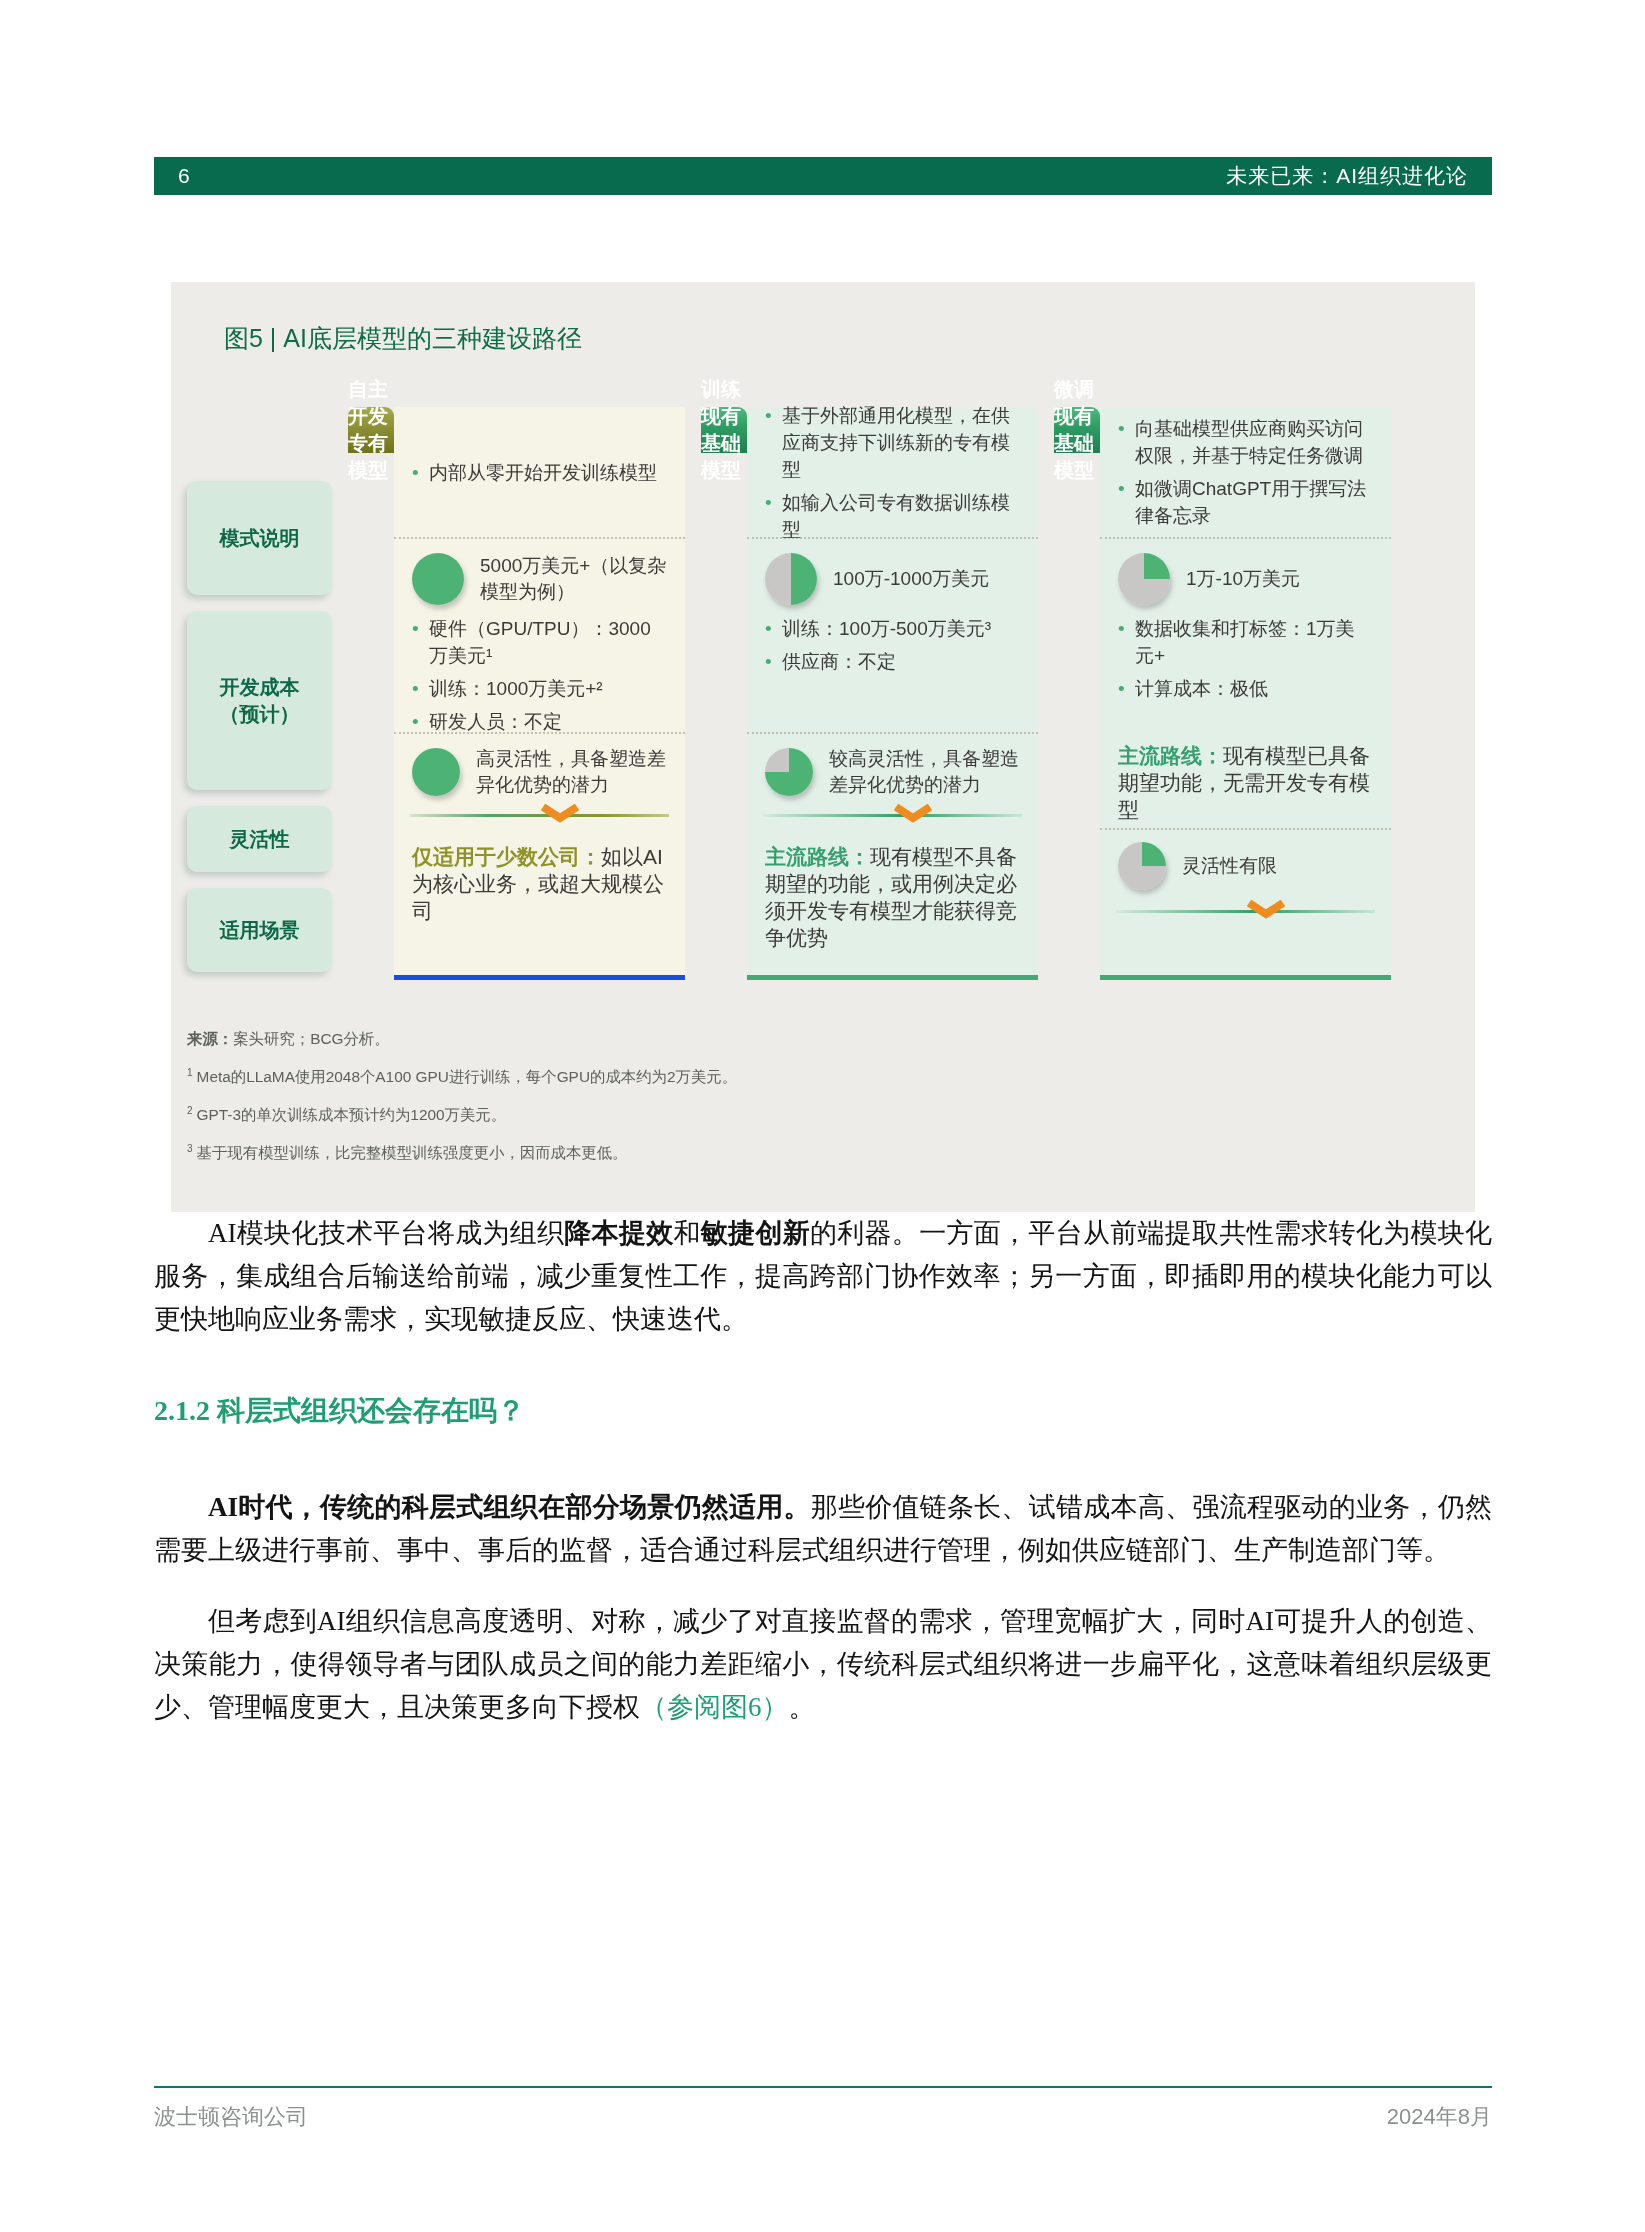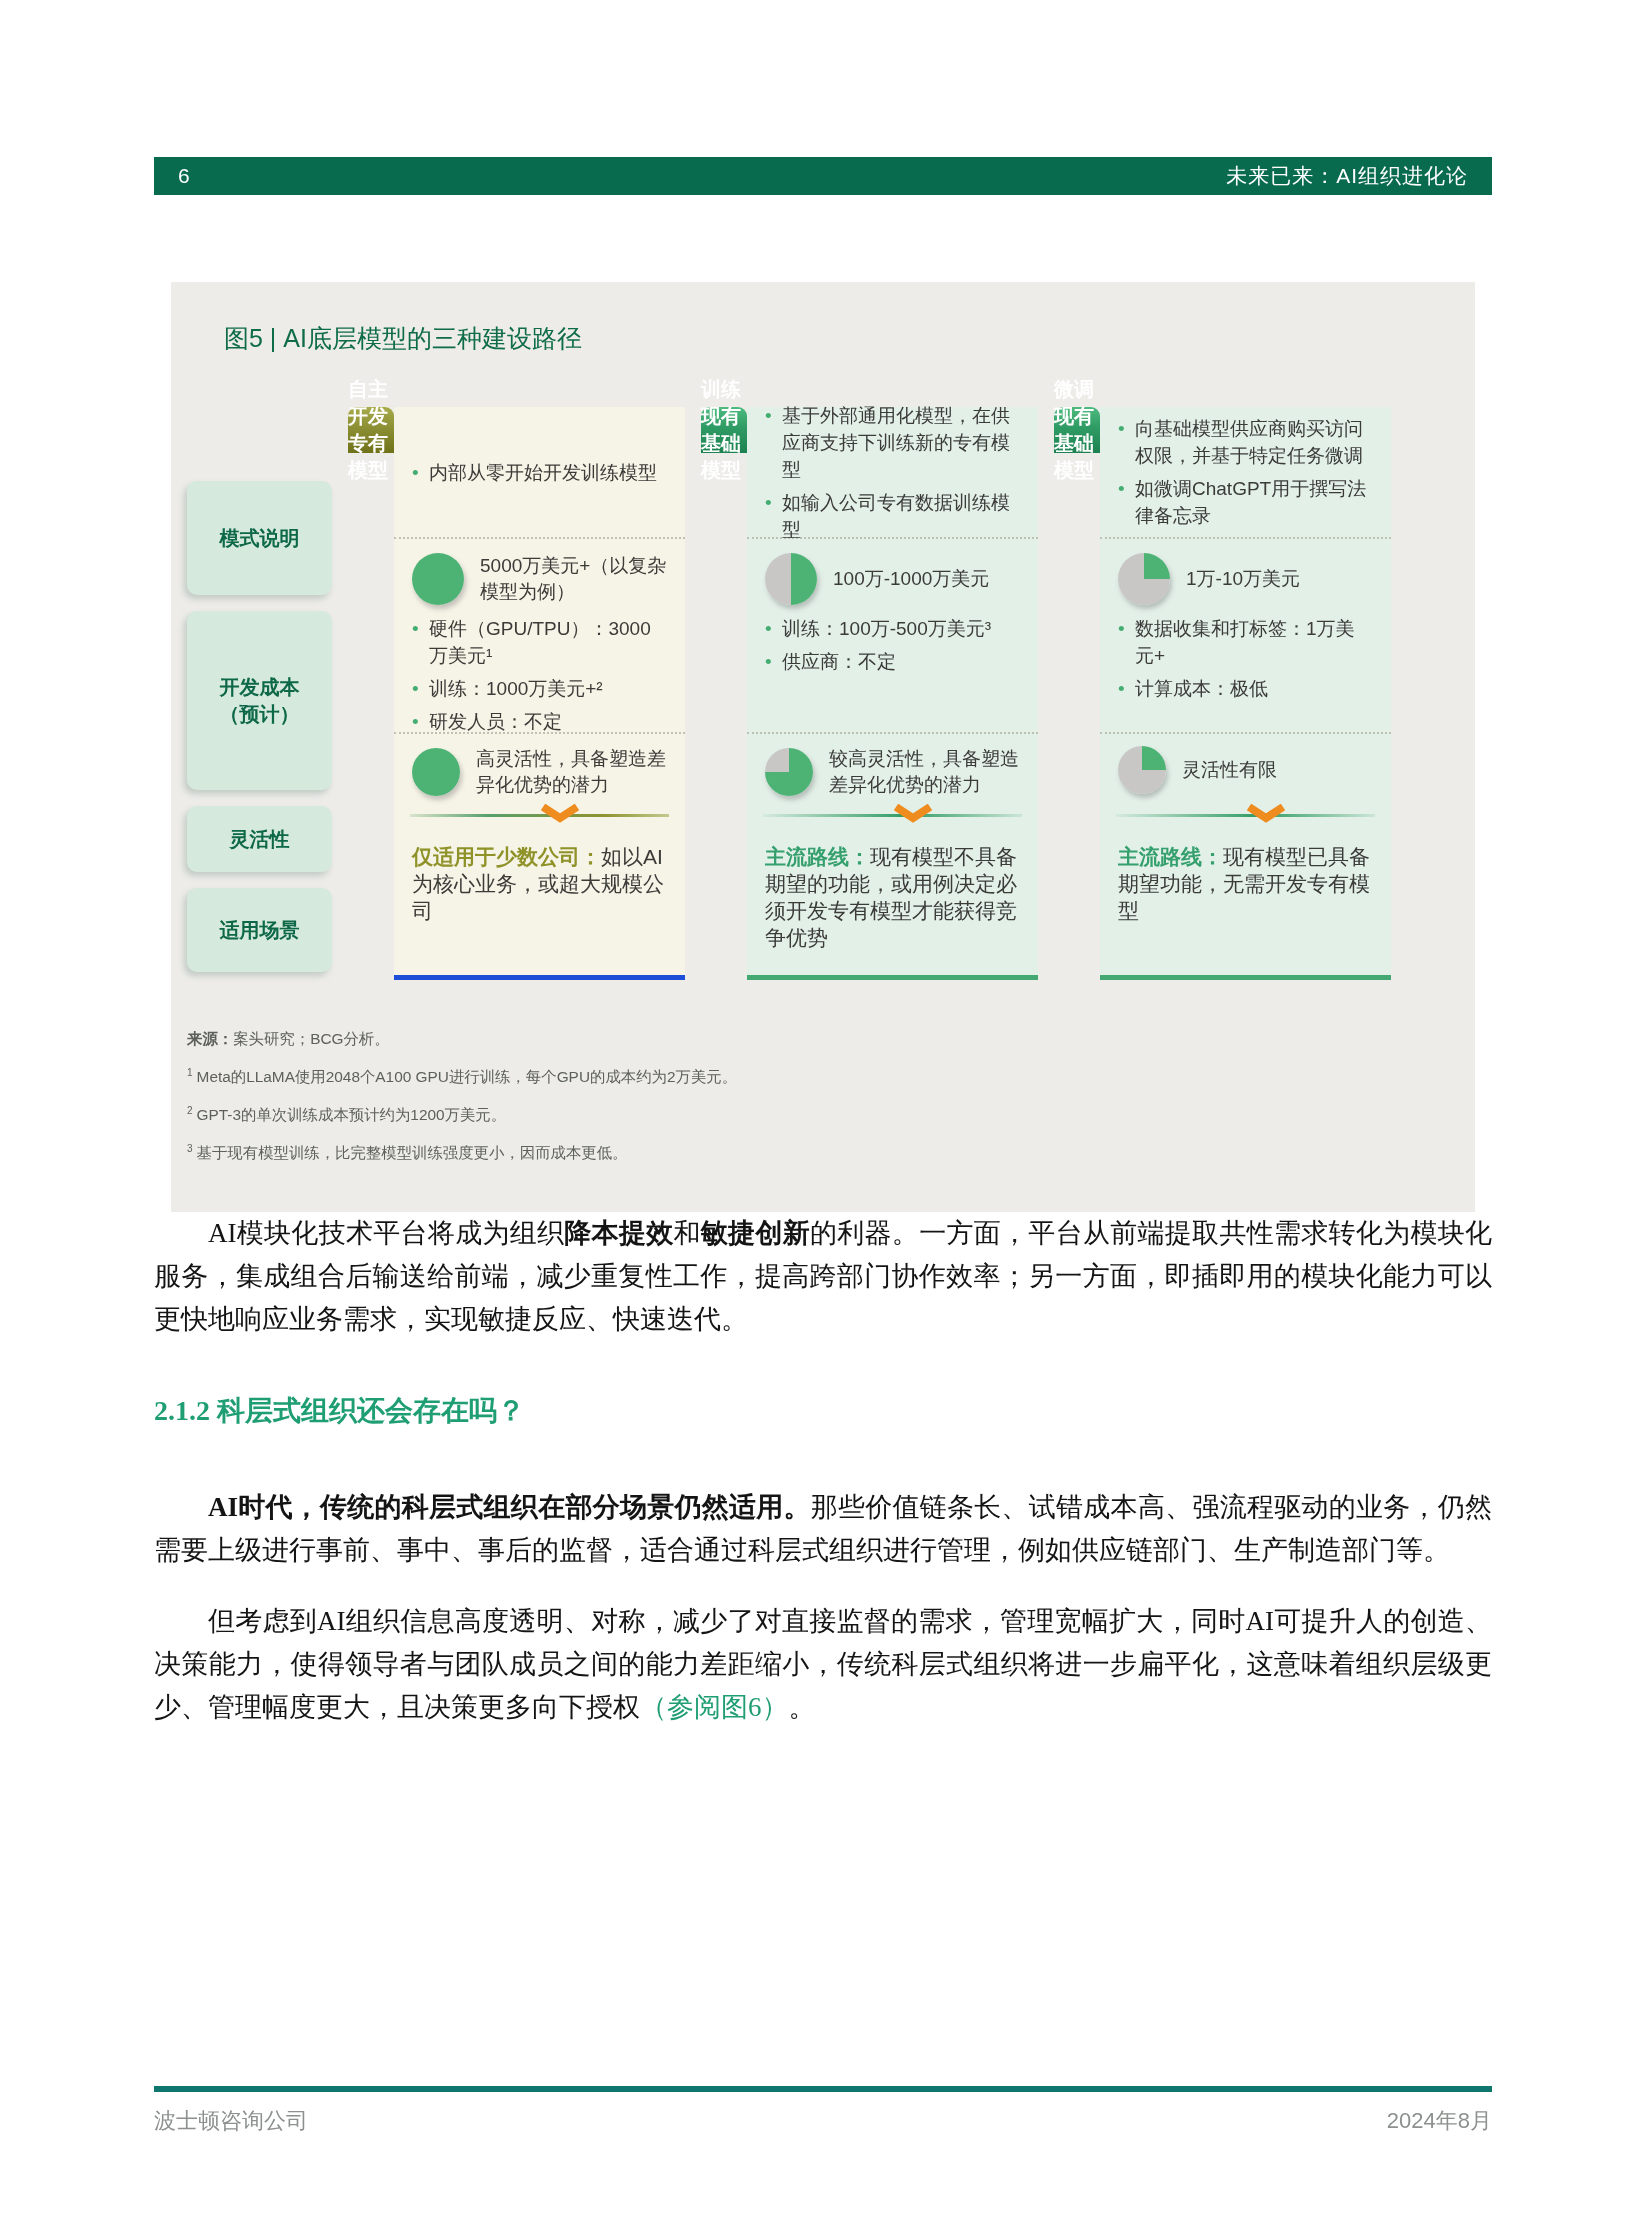--- a/index.html
+++ b/index.html
@@ -73,21 +73,21 @@
   .body-copy{font-family:"Liberation Serif","DejaVu Serif",serif;
              color:#141414;font-size:27px;line-height:43px;text-align:justify;}
   .para{margin:0 0 0 0;text-indent:2em;}
   .para + .para{margin-top:28px;}
   .sec-heading{margin:48px 0 54px 0;font-size:28px;font-weight:bold;color:#1F9E74;
                font-family:"Liberation Serif","DejaVu Serif",serif;text-indent:0;}
   .green-ref{color:#1F9E74;}
 
   
   .pagefoot{position:absolute;top:2086px;left:154px;width:1338px;
-            border-top:6px solid #0f766e;padding-top:14px;
+            border-top:2px solid #0f766e;padding-top:14px;
             display:flex;justify-content:space-between;
             color:#8C918E;font-size:22px;}
 </style>
 </head>
 <body>
 
 <div class="page">
   <div class="content">
 
     <header class="topbar">
@@ -205,35 +205,35 @@
             <div class="sec s-cost">
               <div class="pie-row">
                 <span class="pie" style="background: conic-gradient(rgb(77, 179, 117) 0deg, rgb(77, 179, 117) 90deg, rgb(200, 199, 197) 90deg, rgb(200, 199, 197) 360deg);"></span>
                 <span class="pie-text">1万-10万美元</span>
               </div>
               <ul class="bullets">
                   <li>数据收集和打标签：1万美元+</li>
                   <li>计算成本：极低</li>
                 </ul>
             </div>
+            <div class="sec s-scene">
+              <p class="scene-p"><span class="lead-green">主流路线：</span><span>现有模型已具备期望功能，无需开发专有模型</span></p>
+            </div>
             <div class="sec s-flex">
               <div class="pie-row">
                 <span class="pie pie-sm" style="background: conic-gradient(rgb(77, 179, 117) 0deg, rgb(77, 179, 117) 90deg, rgb(200, 199, 197) 90deg, rgb(200, 199, 197) 360deg);"></span>
                 <span class="pie-text">灵活性有限</span>
               </div>
               <div class="divider div-green">
                 <span class="chevron">
                   <svg width="40" height="20" viewBox="0 0 40 20">
                       <path d="M3 3 L20 14 L37 3" stroke="#EF8C1F" stroke-width="8" fill="none"></path>
                     </svg>
                 </span>
               </div>
-            </div>
-            <div class="sec s-scene">
-              <p class="scene-p"><span class="lead-green">主流路线：</span><span>现有模型已具备期望功能，无需开发专有模型</span></p>
             </div>
           </div>
         </div>
 
       </div>
 
       <div class="fig-source">
         <p><span class="src-label">来源：</span><span>案头研究；BCG分析。</span></p>
         <p><sup>1</sup><span>Meta的LLaMA使用2048个A100 GPU进行训练，每个GPU的成本约为2万美元。</span></p>
         <p><sup>2</sup><span>GPT-3的单次训练成本预计约为1200万美元。</span></p>

